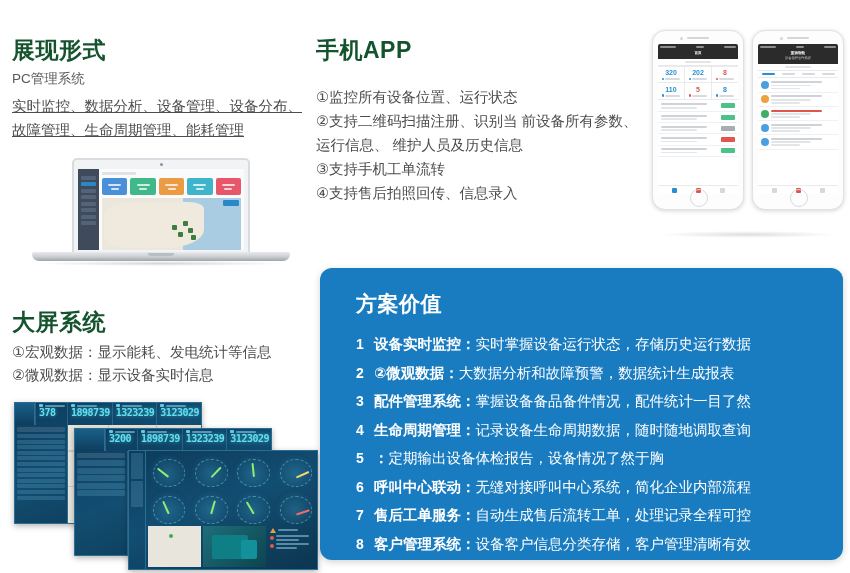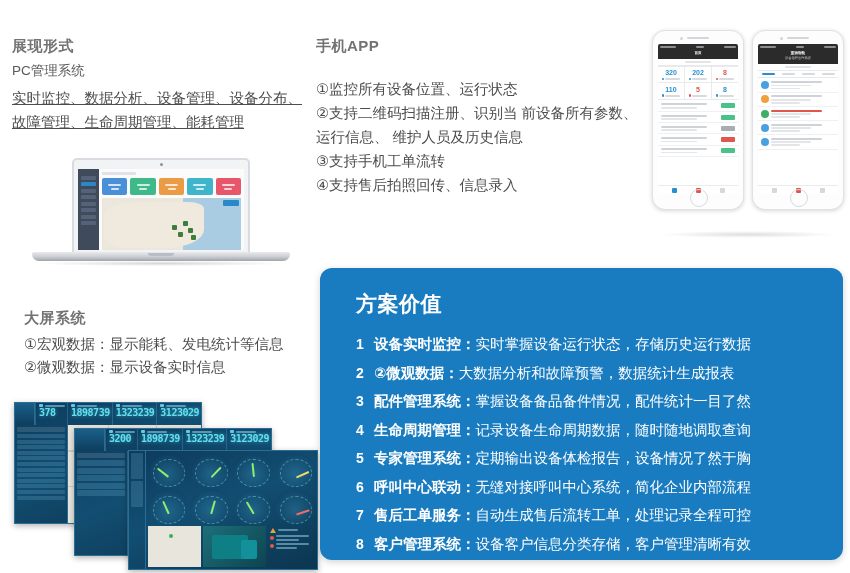--- a/index.html
+++ b/index.html
@@ -8,21 +8,21 @@
     background:#ffffff;
     font-family:"Liberation Sans","DejaVu Sans",sans-serif;
     color:#555;
     overflow:hidden;
     position:relative;
   }
   .root{position:relative;width:850px;height:573px;}
 
   
   .sec-title{
-    font-size:15px;font-weight:bold;color:#737373;
+    font-size:23px;font-weight:bold;color:#14532d;
     letter-spacing:0.5px;line-height:1.1;
   }
 
   
   #block-display{position:absolute;left:12px;top:38px;width:292px;}
   #block-display .sec-title{margin-bottom:7px;}
   #block-display .pc-label{font-size:13.5px;color:#5a5a5a;margin-bottom:6px;}
   #block-display .desc{font-size:14.5px;color:#4d4d4d;line-height:24px;text-decoration:underline;}
 
   
@@ -94,21 +94,21 @@
   .ph-avatar{width:8px;height:8px;border-radius:50%;flex:0 0 auto;}
   .ph-tabs{height:8px;background:#fff;border-top:1px solid #e9ebed;display:flex;align-items:center;justify-content:space-around;padding:0 4px;}
   .ph-tabs i{display:block;width:5px;height:5px;background:#d5d8dc;border-radius:1px;}
   .ph-tabs i.act{background:#e0564d;}
   .ph-tabbar{height:6px;background:#fff;border-bottom:1px solid #e7e9eb;display:flex;align-items:center;justify-content:space-around;}
   .ph-tabbar u{display:block;width:13px;height:2px;background:#d8dbde;border-radius:1px;text-decoration:none;}
   .ph-tabbar u.act{background:#2a8fd0;}
   .ph-shadow{position:absolute;left:10px;bottom:-8px;width:180px;height:7px;background:radial-gradient(ellipse at center,rgba(0,0,0,.13),rgba(0,0,0,0) 70%);}
 
   
-  #block-screen{position:absolute;left:24px;top:310px;width:300px;}
+  #block-screen{position:absolute;left:12px;top:310px;width:300px;}
   #block-screen .sec-title{margin-bottom:6px;}
   #block-screen .desc{font-size:14.5px;color:#4d4d4d;line-height:23px;}
 
   
   #bigscreens{position:absolute;left:8px;top:398px;width:312px;height:170px;}
   .bs{position:absolute;background:linear-gradient(160deg,#0d3b5c 0%,#124e72 45%,#0c3550 100%);border:1px solid #2b6e95;box-shadow:0 2px 6px rgba(0,0,0,.3);overflow:hidden;}
   .bs1{left:6px;top:4px;width:186px;height:120px;}
   .bs2{left:66px;top:30px;width:196px;height:126px;}
   .bs3{left:120px;top:52px;width:188px;height:118px;}
   .bs-top{display:flex;height:22px;}
@@ -658,21 +658,20 @@
           <span class="vp-desc">掌握设备备品备件情况，配件统计一目了然</span>
         </div>
         <div class="vp-item">
           <span class="vp-idx">4</span>
           <span class="vp-name">生命周期管理</span>
           <span class="vp-colon">：</span>
           <span class="vp-desc">记录设备生命周期数据，随时随地调取查询</span>
         </div>
         <div class="vp-item">
           <span class="vp-idx">5</span>
-          <span class="vp-name">专家管理系统</span>
           <span class="vp-colon">：</span>
           <span class="vp-desc">定期输出设备体检报告，设备情况了然于胸</span>
         </div>
         <div class="vp-item">
           <span class="vp-idx">6</span>
           <span class="vp-name">呼叫中心联动</span>
           <span class="vp-colon">：</span>
           <span class="vp-desc">无缝对接呼叫中心系统，简化企业内部流程</span>
         </div>
         <div class="vp-item">

